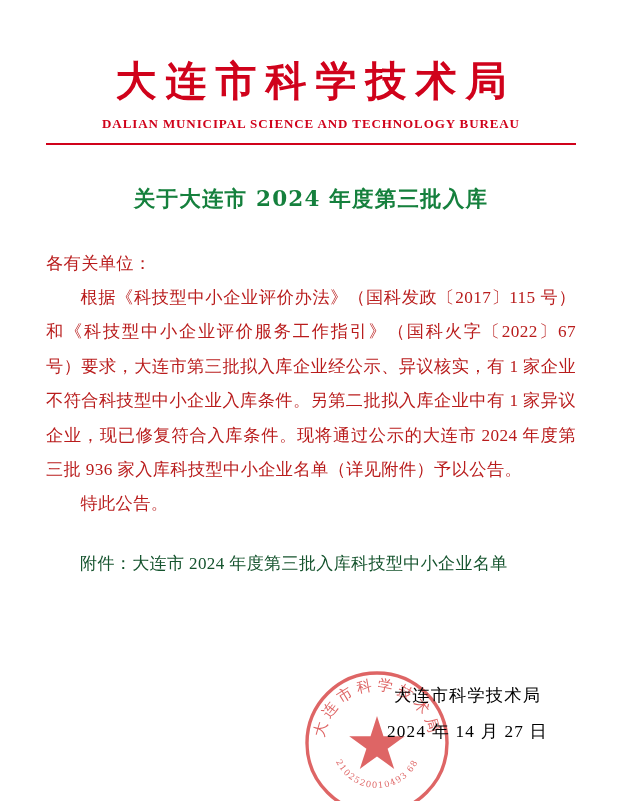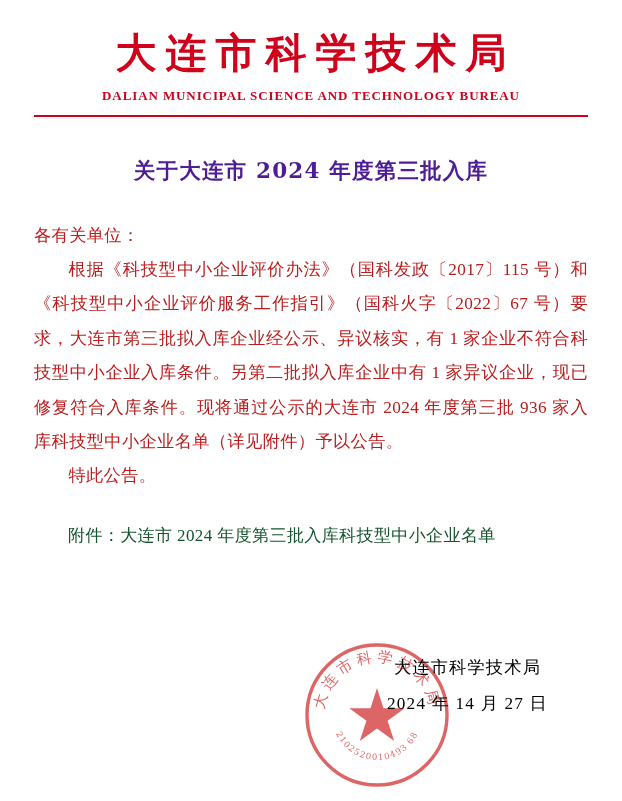--- a/index.html
+++ b/index.html
@@ -14,21 +14,22 @@
     color: #111111;
     position: relative;
     overflow: hidden;
   }
 
   .page {
     width: 622px;
     height: 672px;
     position: relative;
     box-sizing: border-box;
-    padding: 0 34px;
+    padding: 0 46px;
+    margin-top: 28px;
   }
 
   
   .letterhead {
     padding-top: 30px;
     text-align: center;
   }
   .lh-cn {
     color: #d0021b;
     font-family: "DejaVu Serif", "Liberation Serif", serif;
@@ -56,21 +57,21 @@
 
   
   .doc-title {
     margin-top: 36px;
     text-align: center;
     font-family: "DejaVu Serif", "Liberation Serif", serif;
     font-weight: bold;
     font-size: 21.5px;
     line-height: 1.65;
     letter-spacing: 1.2px;
-    color: #4c1d95;
+    color: #15803d;
   }
   .doc-title .tl {
     display: block;
     white-space: nowrap;
   }
 
   
   .body-text {
     margin-top: 30px;
     font-size: 17.2px;

